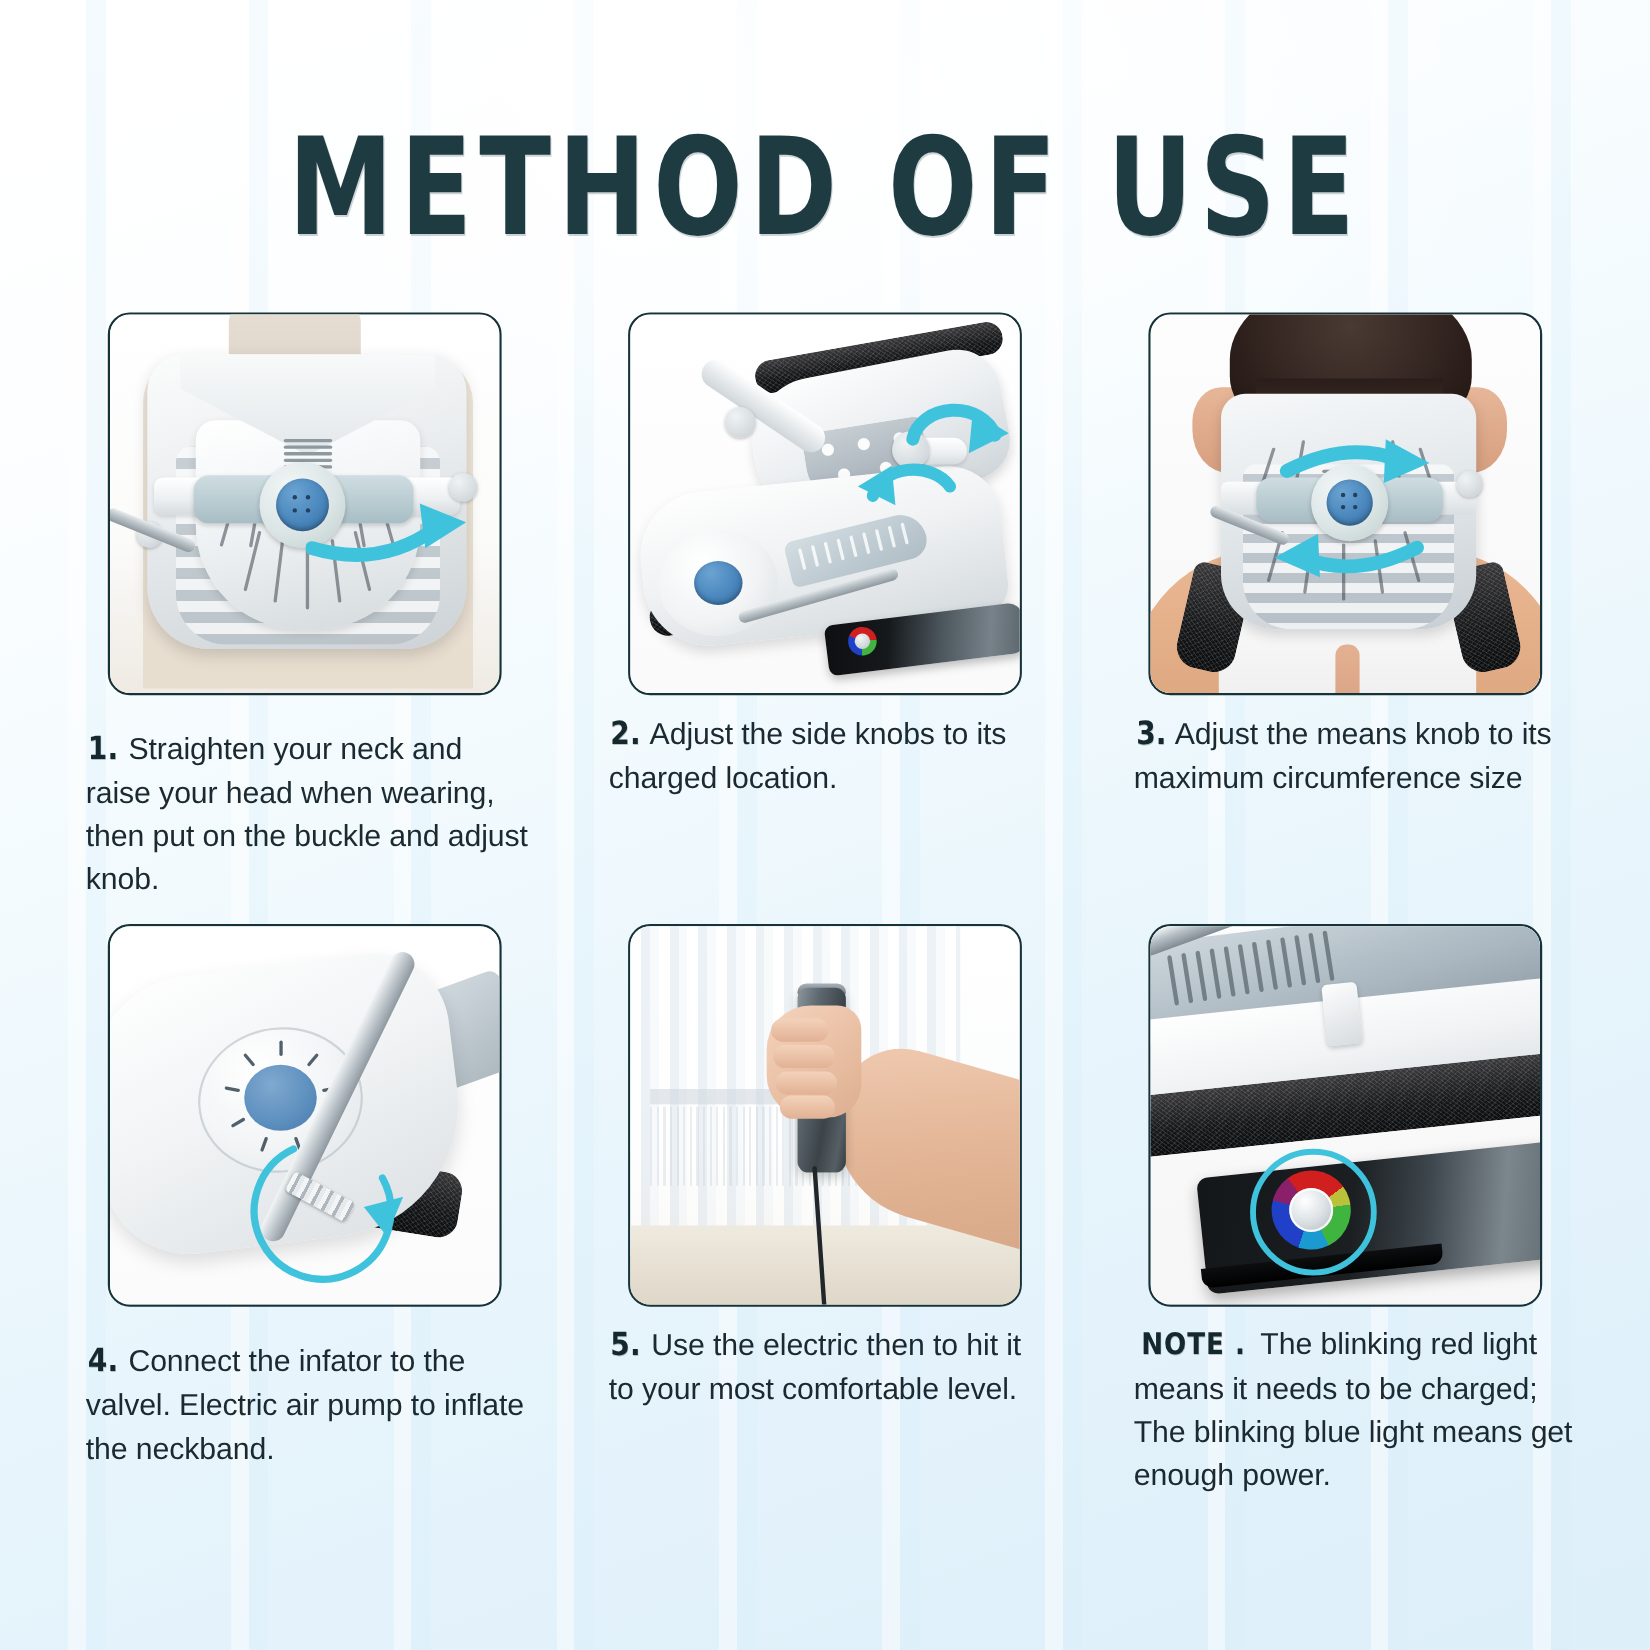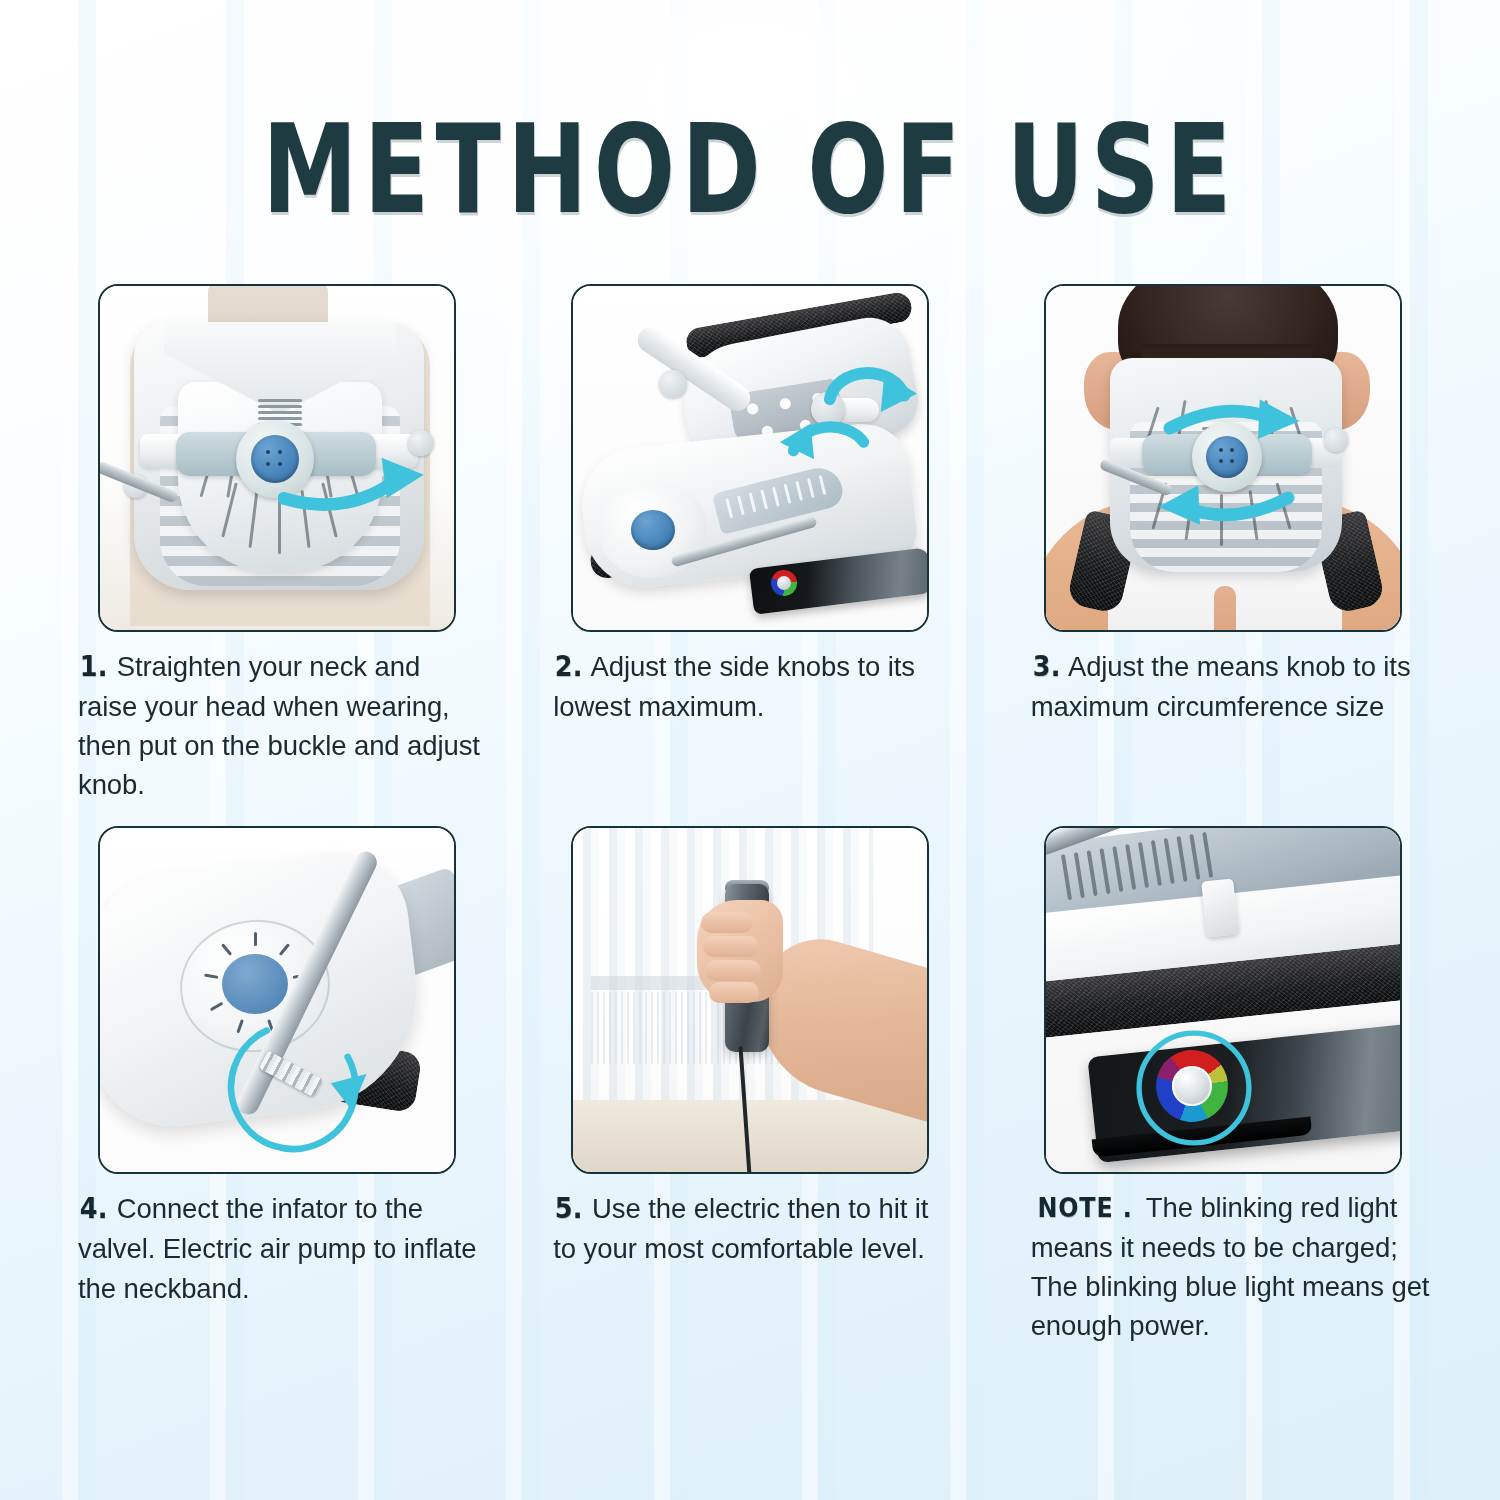--- a/index.html
+++ b/index.html
@@ -101,21 +101,21 @@
     overflow: hidden;
   }
 
   .caption {
     margin-top: 14px;
     font-size: 27.5px;
     line-height: 1.42;
     color: #1b2a30;
     letter-spacing: -0.1px;
   }
-  .step-1 .caption, .step-4 .caption { padding-left: 8px; }
+  .step-1 .caption, .step-4 .caption { padding-left: 8px; margin-top: 28px; }
   .step-2 .caption, .step-5 .caption { padding-left: 10px; }
   .step-3 .caption, .step-6 .caption { padding-left: 14px; }
 
   .num {
     font-family: "DejaVu Sans", sans-serif;
     font-weight: 700;
     font-size: 29px;
     color: #15282e;
     letter-spacing: 0px;
     transform: scaleX(0.88);
@@ -606,21 +606,21 @@
             <path d="M18 52 A 42 34 0 0 1 100 48" stroke="#3fc3dd" stroke-width="13" fill="none" stroke-linecap="round"></path>
             <path d="M78 24 L114 46 L74 66 Z" fill="#3fc3dd"></path>
           </svg>
           <svg class="arrow" viewBox="0 0 120 110" style="left:196px;top:122px;width:114px;height:94px;">
             <path d="M104 40 A 44 34 0 0 0 22 50" stroke="#3fc3dd" stroke-width="13" fill="none" stroke-linecap="round"></path>
             <path d="M42 18 L6 40 L46 60 Z" fill="#3fc3dd"></path>
           </svg>
         </div>
         <p class="caption">
           <span class="num">2.</span>
-          <span>Adjust the side knobs to its lowest maximum.</span>
+          <span>Adjust the side knobs to its charged location.</span>
         </p>
       </div>
 
       <div class="step step-3">
         <div class="photo p3-bg">
           <div class="fill p3-bg"></div>
           <div class="p3-skinL"></div>
           <div class="p3-skinR"></div>
           <div class="p3-hair"></div>
           <div class="p3-head-shadow"></div>

